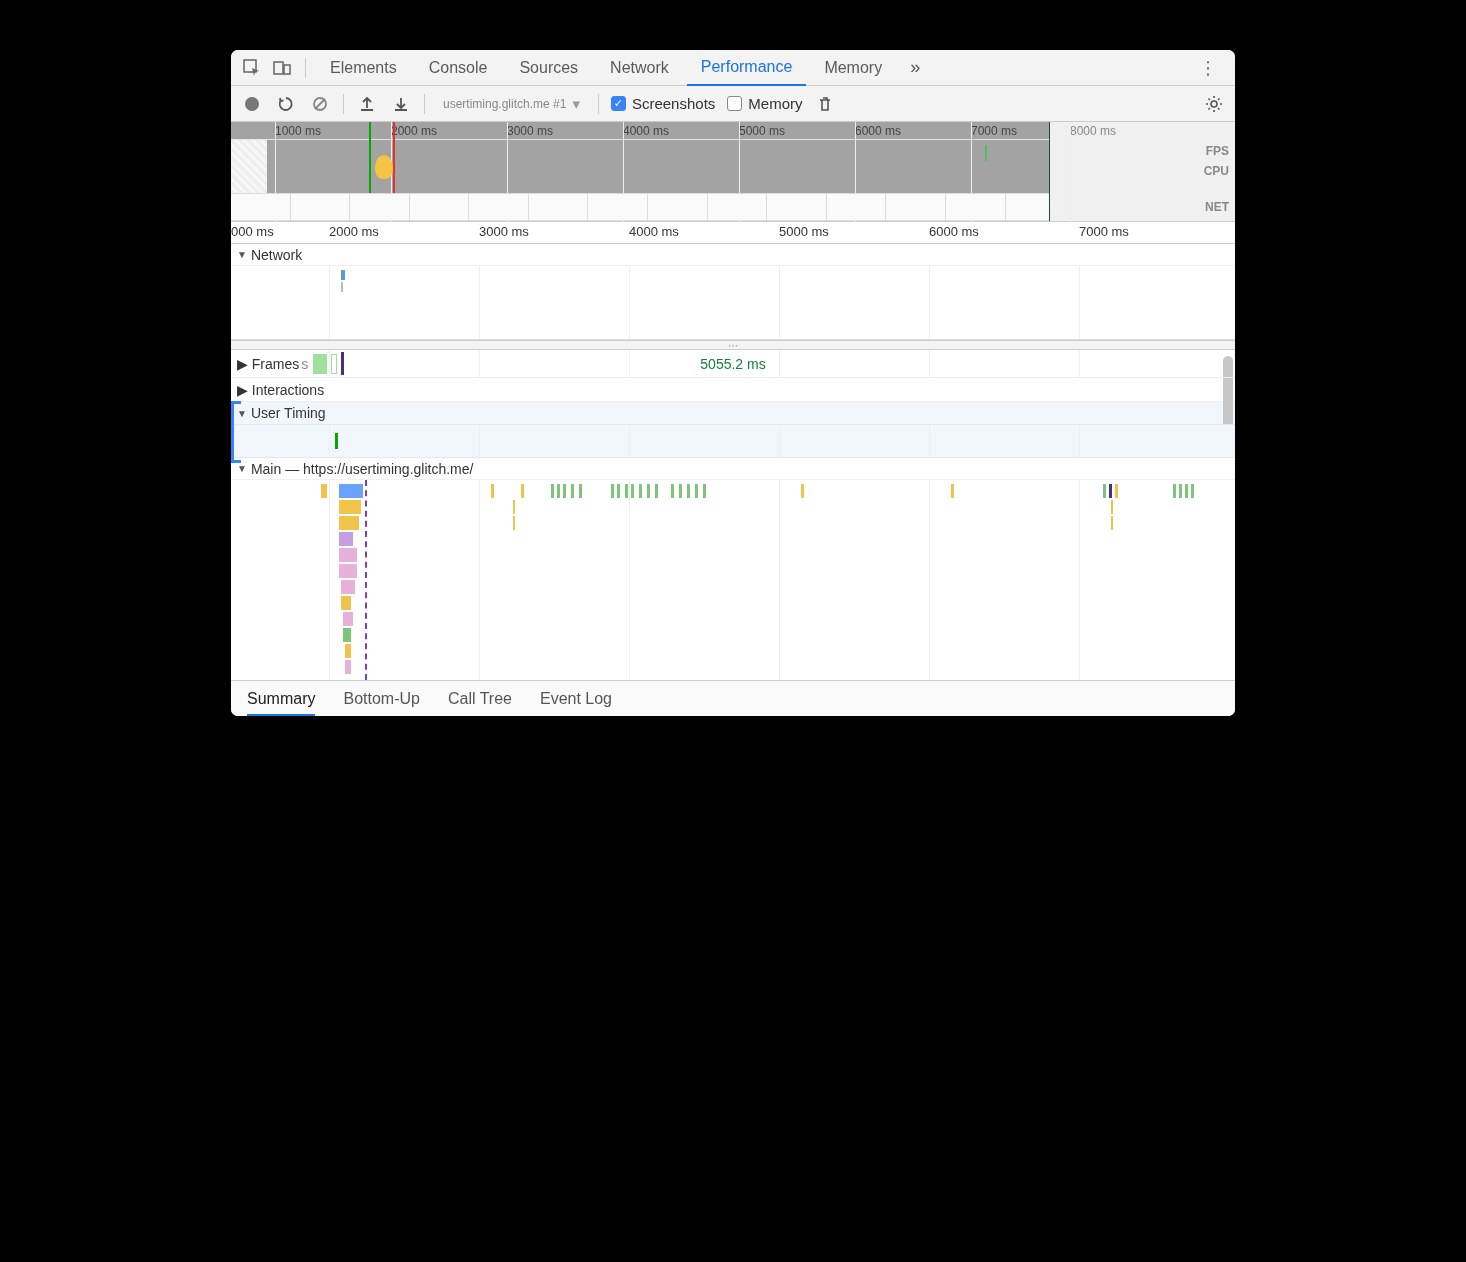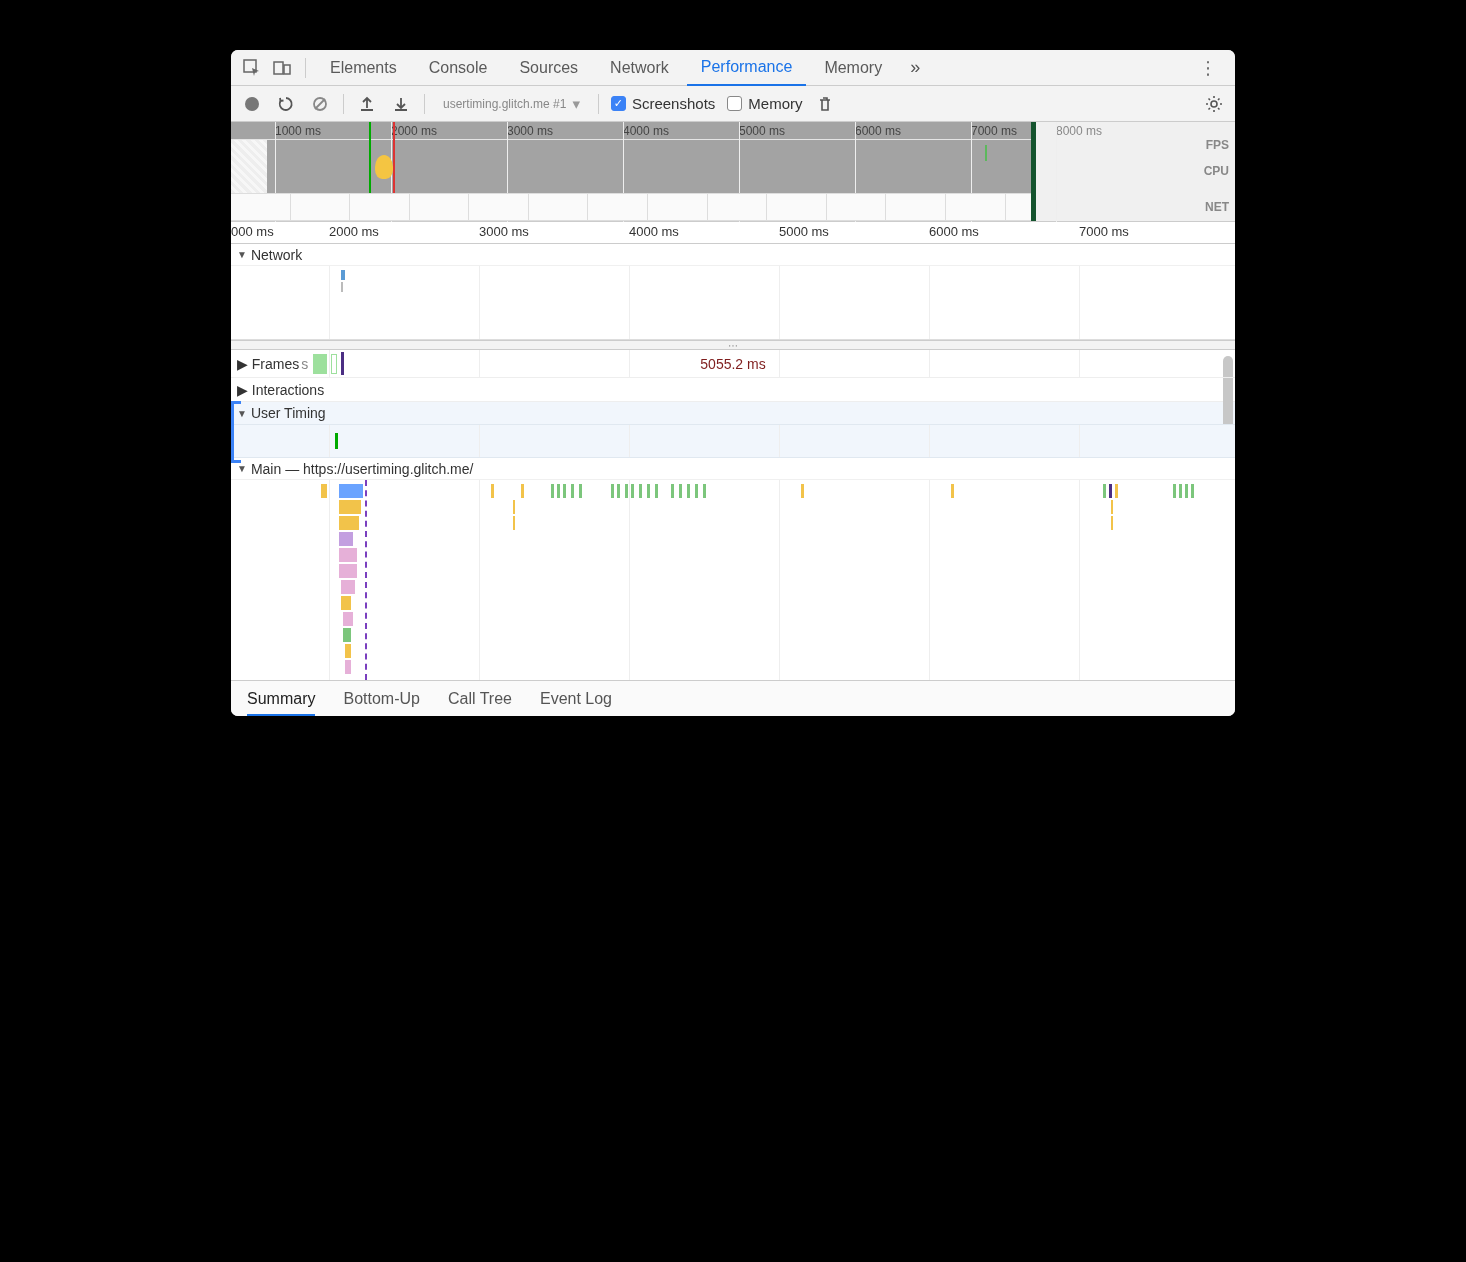--- a/index.html
+++ b/index.html
@@ -79,21 +79,21 @@
   .overview {
     position:relative;
     height:100px;
     border-bottom:1px solid #ccc;
     background:#a3a3a3;
     font-size:11px;
   }
   .overview .ruler{height:18px;position:relative;border-bottom:1px solid #e5e5e5;}
   .overview .tick{position:absolute;top:0;height:18px;display:flex;align-items:center;color:#444;font-size:12px;}
   .overview .tick::before{content:"";position:absolute;left:0;top:0;bottom:-82px;width:1px;background:#eee;}
-  .ov-right-panel{position:absolute;right:0;top:0;bottom:0;width:204px;background:#f0f0f0;border-left:5px solid #14532d;}
+  .ov-right-panel{position:absolute;right:0;top:0;bottom:0;width:186px;background:#f0f0f0;border-left:1px solid #14532d;}
   .ov-right-panel .metric{position:absolute;right:6px;font-size:12px;color:#888;font-weight:600;}
   .ov-cpu-blob{position:absolute;bottom:42px;width:18px;height:24px;background:#f4c542;border-radius:50% 50% 40% 40%;}
   .ov-green-line{position:absolute;bottom:60px;width:2px;height:16px;background:#5cb85c;}
   .ov-sel-start{position:absolute;top:0;bottom:0;width:2px;background:#0a0;}
   .ov-sel-end{position:absolute;top:0;bottom:0;width:2px;background:#d33;}
   .filmstrip{position:absolute;left:0;right:170px;bottom:0;height:28px;display:flex;gap:0;}
   .film-thumb{flex:1;border:1px solid #ddd;background:#fafafa;margin-left:-1px;}
   
   .ruler-main{height:22px;border-bottom:1px solid #ccc;position:relative;background:#fff;font-size:13px;}
   .ruler-main .tick{position:absolute;top:2px;color:#333;}
@@ -101,21 +101,21 @@
   .tracks{position:relative;background:#fff;}
   .track-head{height:22px;display:flex;align-items:center;padding-left:6px;font-size:14px;color:#333;gap:4px;border-bottom:1px solid #f0f0f0;}
   .track-head .arrow{font-size:10px;color:#555;}
   .track-body{position:relative;height:70px;border-bottom:1px solid #ddd;}
   .splitter{height:10px;background:#f3f3f3;border-top:1px solid #ccc;border-bottom:1px solid #ccc;text-align:center;font-size:10px;color:#888;line-height:10px;cursor:row-resize;}
   
   .vgrid{position:absolute;top:0;bottom:0;width:1px;background:#eee;}
   
   .frames-row{height:28px;position:relative;border-bottom:1px solid #eee;display:flex;align-items:center;}
   .frame-bar{position:absolute;top:4px;height:20px;background:#9de09d;}
-  .frame-label{position:absolute;left:50%;transform:translateX(-50%);font-size:14px;color:#7f1d1d;}
+  .frame-label{position:absolute;left:50%;transform:translateX(-50%);font-size:14px;color:#15803d;}
   
   .ut-area{position:relative;height:34px;background:#f1f6fc;border-top:1px solid #e0e8f0;border-bottom:1px solid #e0e8f0;}
   .ut-left-marker{position:absolute;left:0;top:-24px;bottom:-6px;width:3px;background:#3b82f6;}
   .ut-left-marker::before{content:"";position:absolute;top:0;left:0;width:10px;height:3px;background:#3b82f6;}
   .ut-left-marker::after{content:"";position:absolute;bottom:0;left:0;width:10px;height:3px;background:#3b82f6;}
   .cta-bar{position:absolute;top:5px;height:22px;background:#d3c35a;border:2px solid #1b8cff;display:flex;align-items:center;padding-left:6px;font-size:14px;color:#44402a;}
   .ut-green{position:absolute;top:8px;width:3px;height:16px;background:#0a0;}
   
   .flame{position:relative;height:200px;overflow:hidden;}
   .flame-bar{position:absolute;height:14px;}
@@ -248,21 +248,21 @@
       <div class="film-thumb"></div>
       <div class="film-thumb"></div>
       <div class="film-thumb"></div>
       <div class="film-thumb"></div>
       <div class="film-thumb"></div>
       <div class="film-thumb"></div>
       <div class="film-thumb"></div>
     </div>
     <div class="ov-right-panel">
       <div class="tick" style="left:20px;top:0;color:#888;position:absolute;font-size:12px;">8000 ms</div>
-      <div class="metric" style="top:16px">FPS</div>
+      <div class="metric" style="top:22px">FPS</div>
       <div class="metric" style="top:42px">CPU</div>
       <div class="metric" style="top:78px">NET</div>
     </div>
   </div>
 
   <div class="ruler-main">
     <div class="tick" style="left:0px">000 ms</div>
     <div class="tick" style="left:98px">2000 ms</div>
     <div class="tick" style="left:248px">3000 ms</div>
     <div class="tick" style="left:398px">4000 ms</div>

